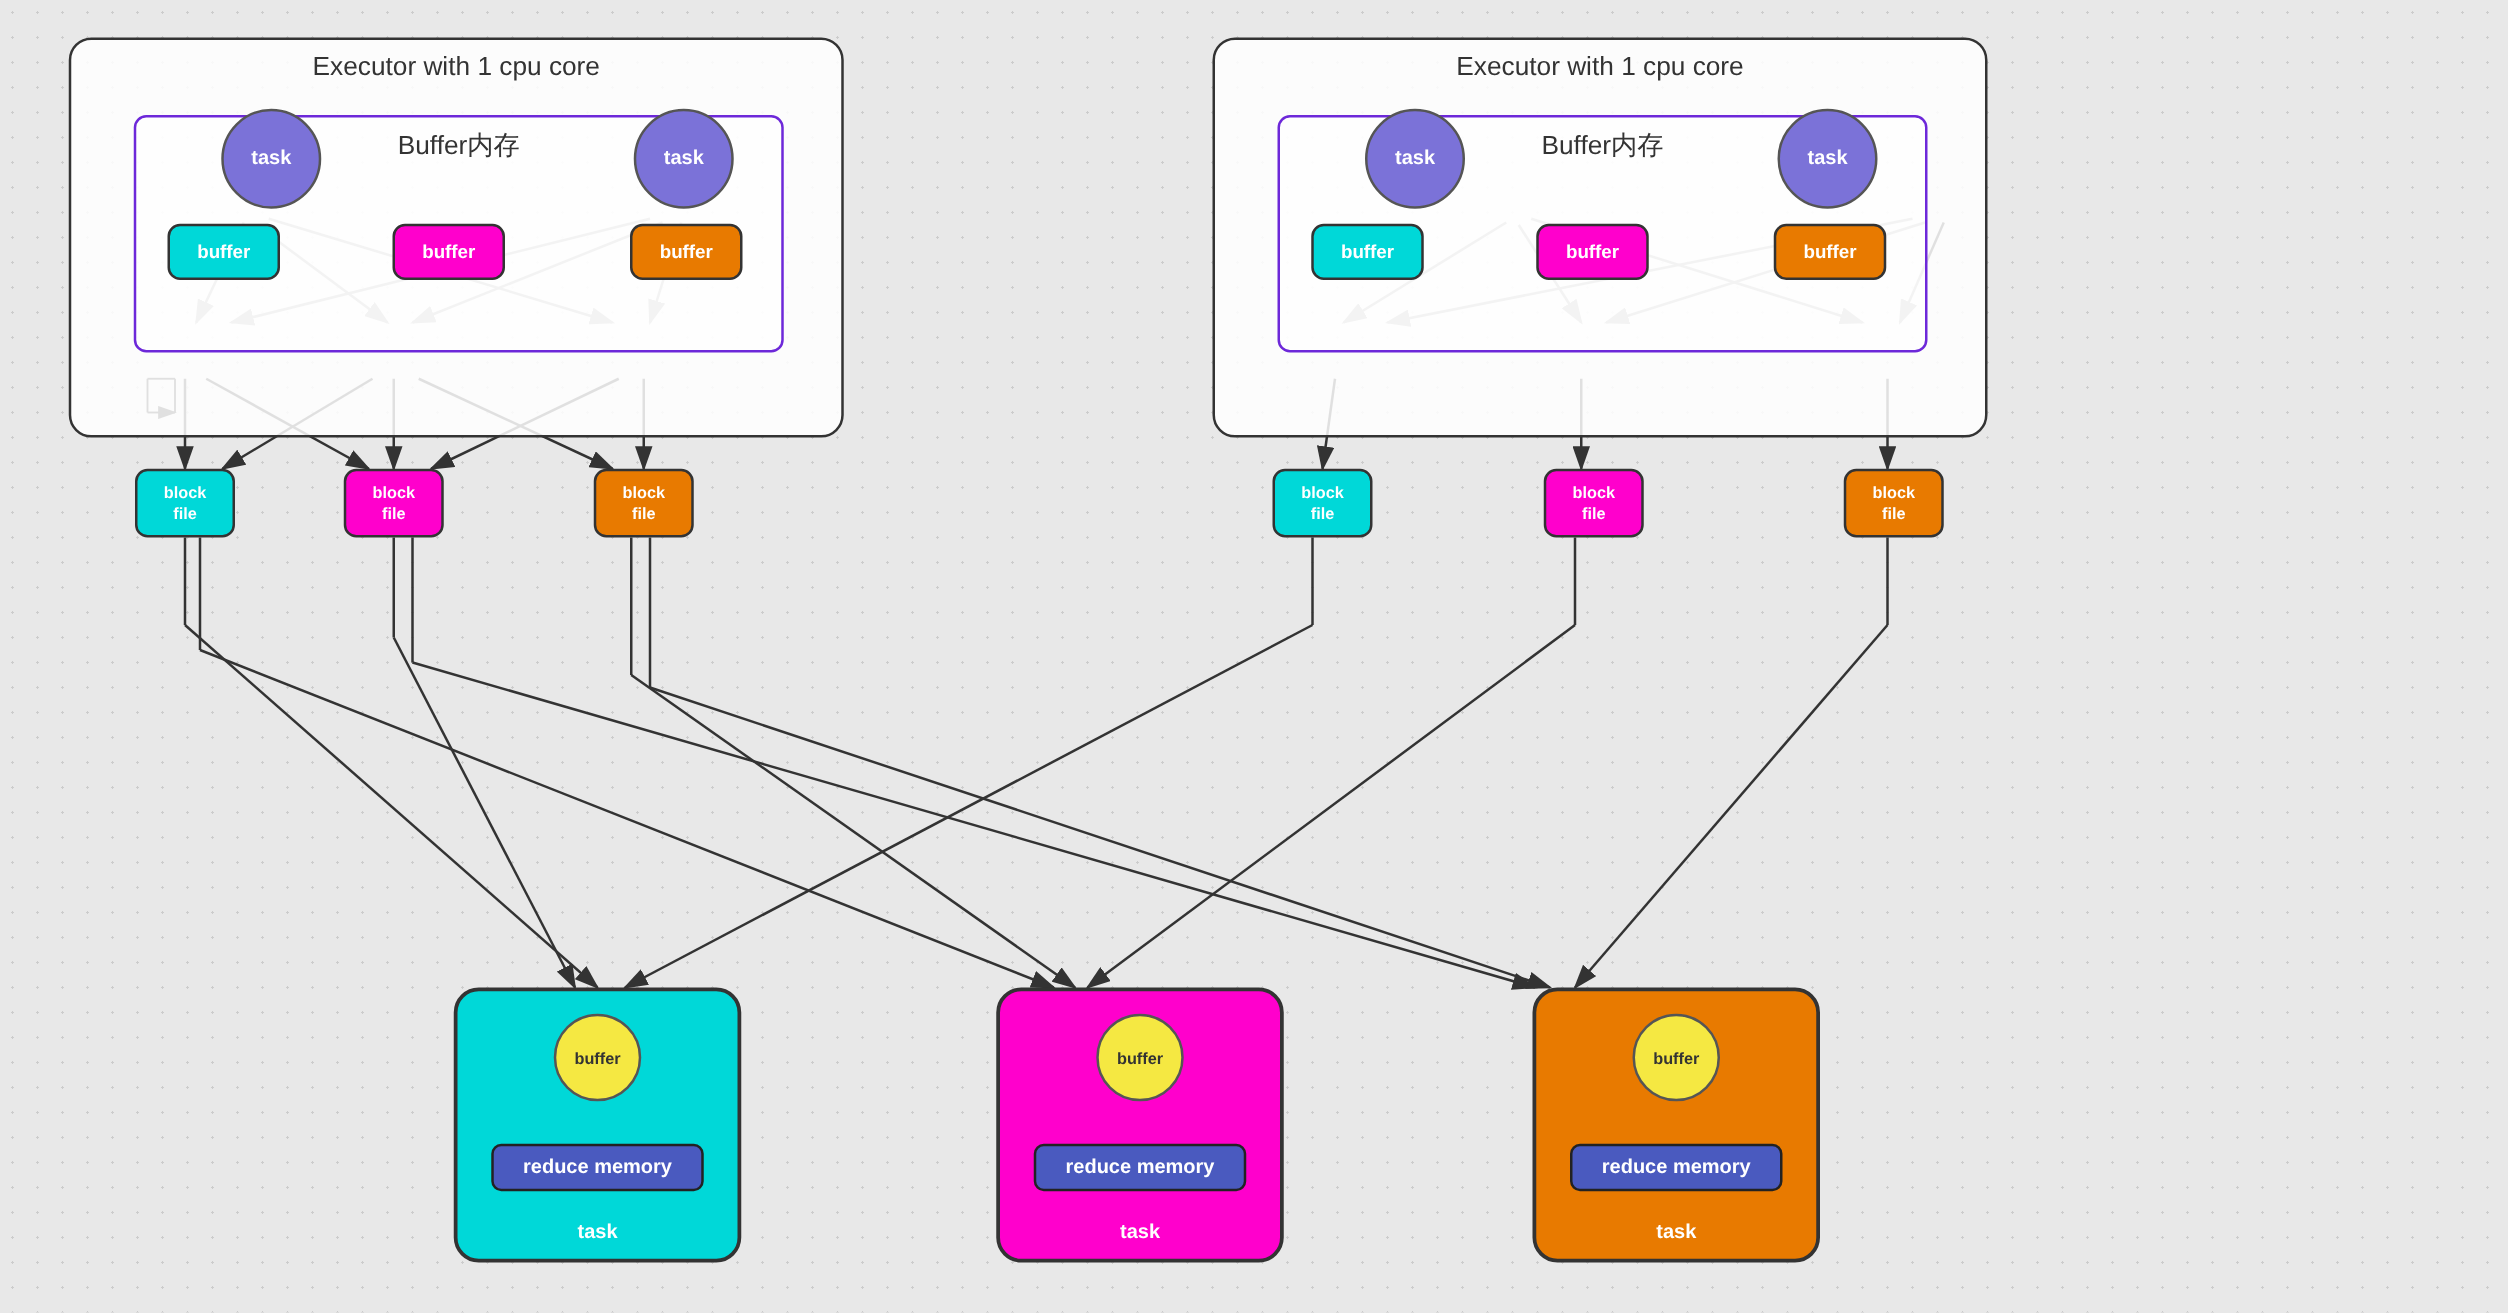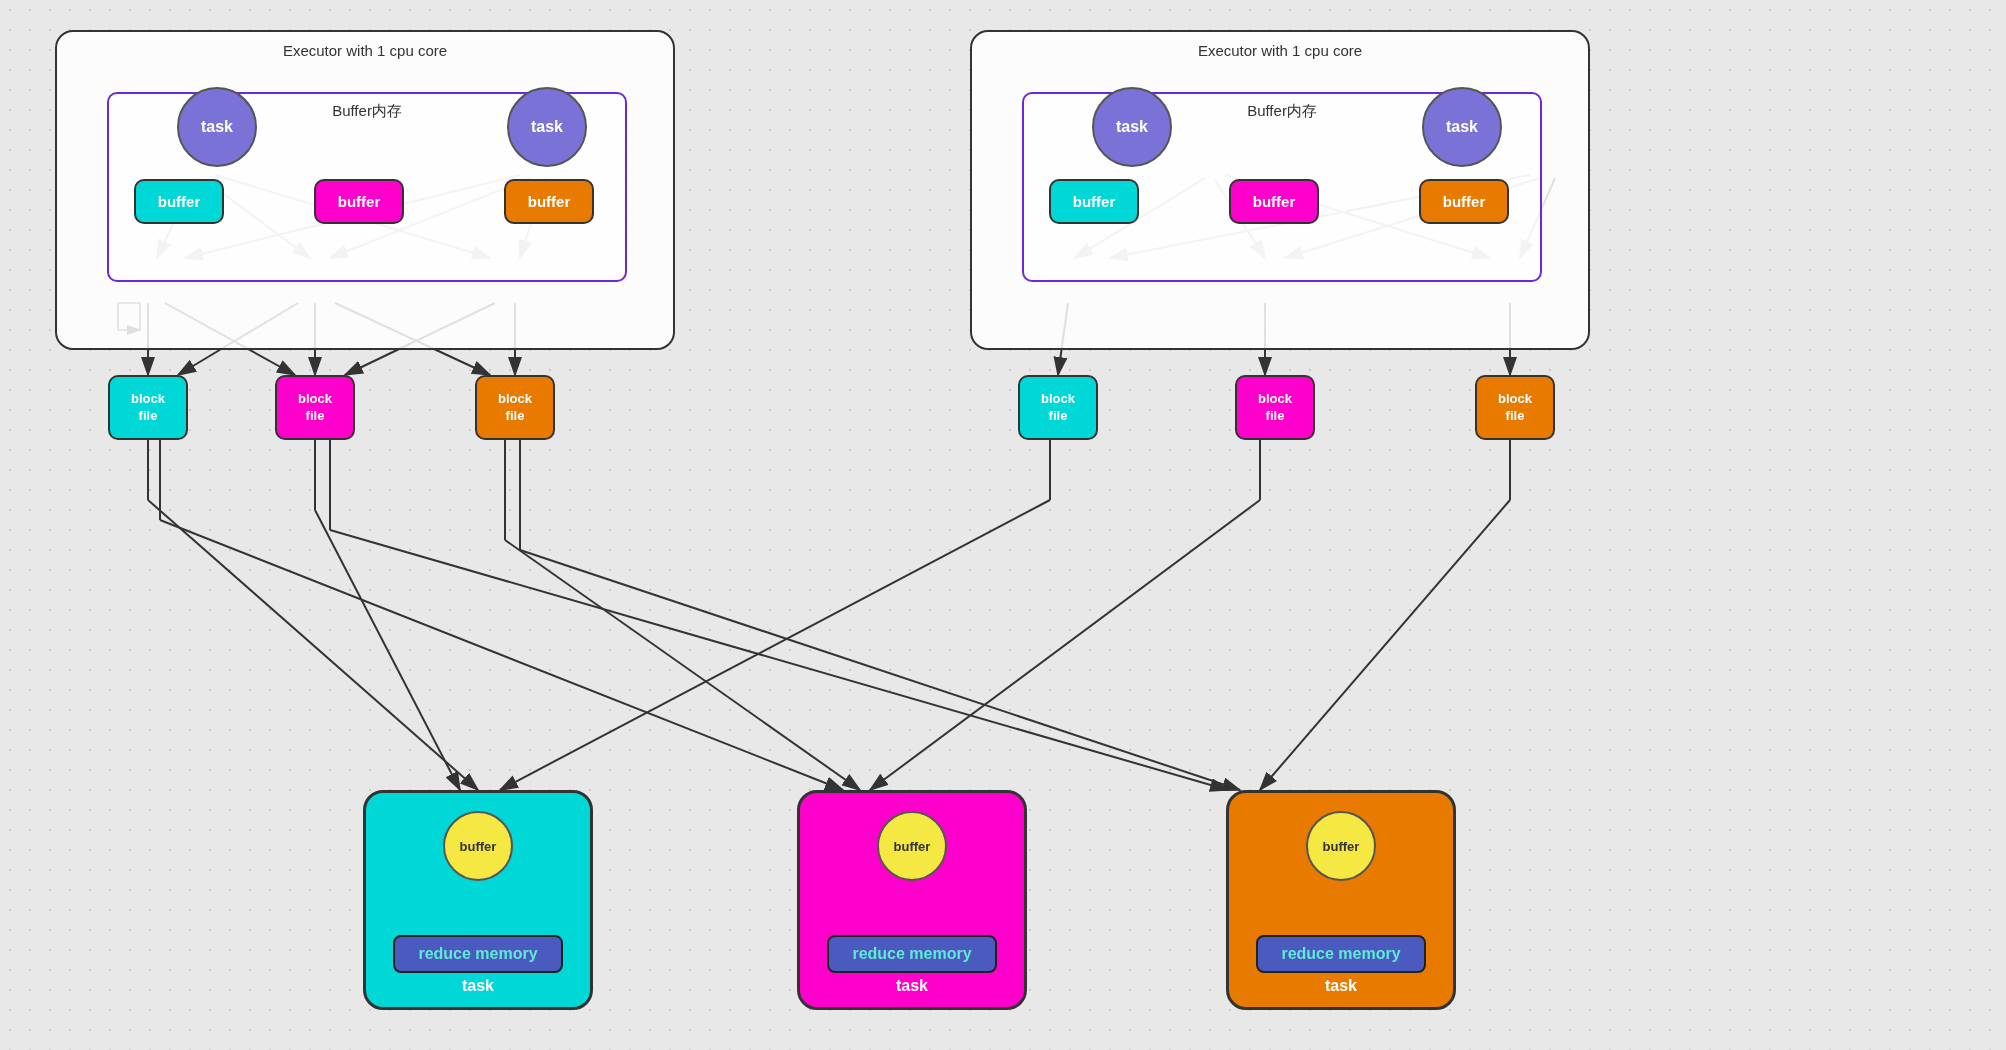--- a/index.html
+++ b/index.html
@@ -53,21 +53,21 @@
       justify-content: center;
       color: white;
       font-size: 15px;
       font-weight: bold;
       border: 2px solid #333;
     }
 
     .block-rect {
       position: absolute;
       width: 80px;
-      height: 65px;
+      height: 55px;
       border-radius: 10px;
       display: flex;
       align-items: center;
       justify-content: center;
       color: white;
       font-size: 13px;
       font-weight: bold;
       border: 2px solid #333;
       text-align: center;
       line-height: 1.3;
@@ -99,40 +99,40 @@
       align-items: center;
       justify-content: center;
       font-size: 13px;
       font-weight: bold;
       color: #333;
       border: 2px solid #555;
     }
 
     .reduce-memory-btn {
       background: #4a5abf;
-      color: #5eead4;
+      color: #ffffff;
       border: 2px solid #222;
       border-radius: 8px;
       padding: 8px 16px;
       font-size: 16px;
       font-weight: bold;
-      margin-bottom: 4px;
+      margin-bottom: 24px;
       width: 170px;
       text-align: center;
     }
 
     .bottom-task-label {
       color: white;
       font-size: 16px;
       font-weight: bold;
     }
 
     .box-label {
       position: absolute;
-      font-size: 15px;
+      font-size: 21px;
       color: #333;
       font-weight: normal;
     }
 
     svg.arrows {
       position: absolute;
       top: 0;
       left: 0;
       width: 2006px;
       height: 1050px;

